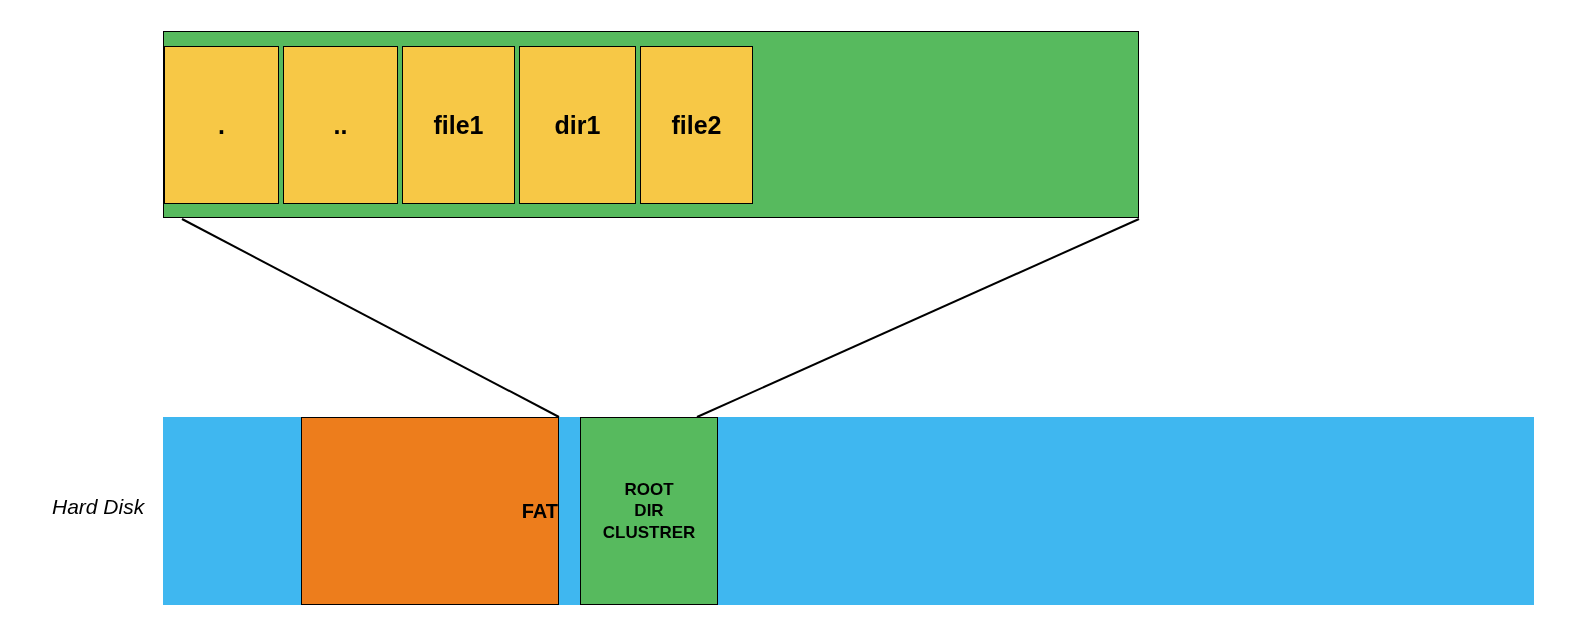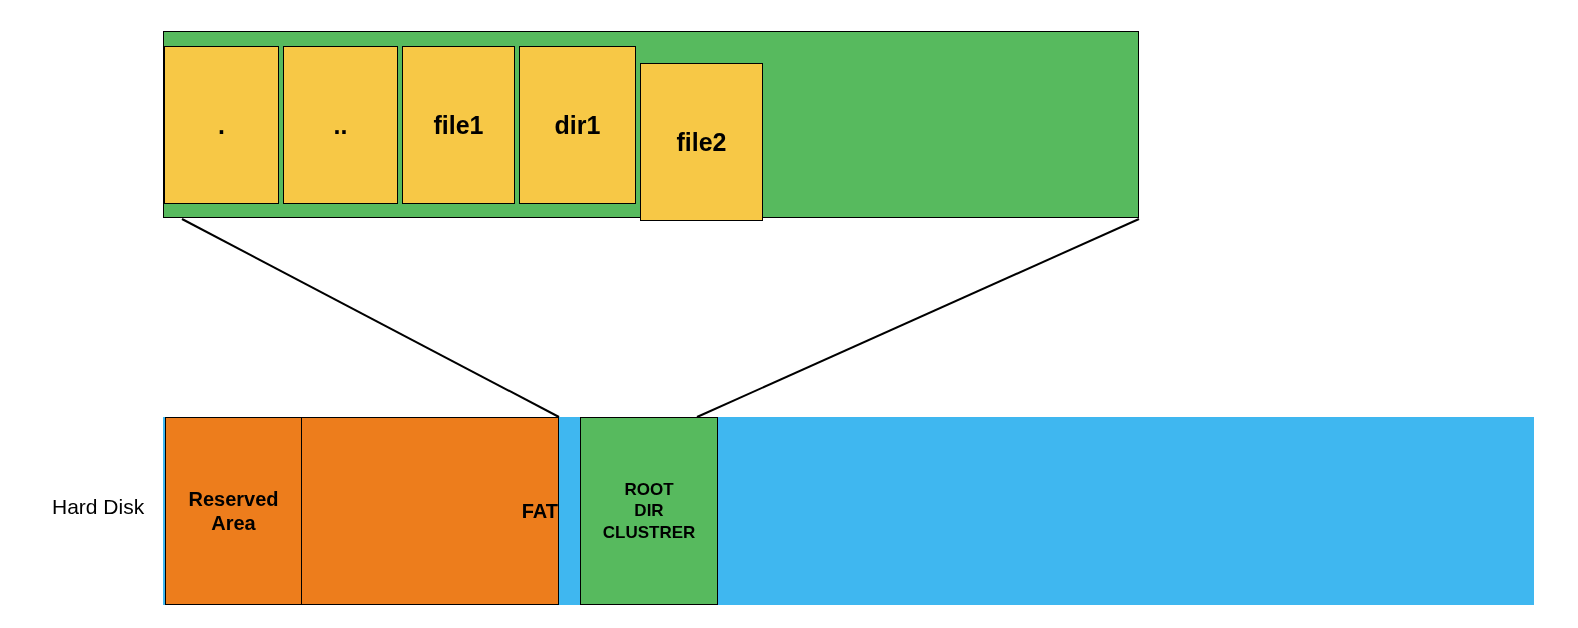--- a/index.html
+++ b/index.html
@@ -57,20 +57,21 @@
   }
 
   
   #disk-label {
     position: absolute;
     left: 52px;
     top: 495px;
     font-size: 21px;
     color: #000000;
     white-space: nowrap;
+    font-style: italic;
   }
   #disk-blue {
     position: absolute;
     left: 163px;
     top: 417px;
     width: 1371px;
     height: 188px;
     background: #3fb7f0;
   }
   .disk-region {
@@ -125,39 +126,33 @@
   </div>
 
   <div class="dir-entry" style="left:402px; width:113px;">
     <span class="entry-label">file1</span>
   </div>
 
   <div class="dir-entry" style="left:519px; width:117px;align-items:center;">
     <span class="entry-label">dir1</span>
   </div>
 
-  <div class="dir-entry" style="left:640px; width:123px;margin-top:17px;">
+  <div class="dir-entry" style="left:640px; width:113px;">
     <span class="entry-label">file2</span>
   </div>
 
   <svg id="connectors" viewBox="0 0 1578 628" xmlns="http://www.w3.org/2000/svg">
     <line x1="182" y1="219" x2="559" y2="417" stroke="#000000" stroke-width="2"></line>
     <line x1="1139" y1="219" x2="697" y2="417" stroke="#000000" stroke-width="2"></line>
   </svg>
 
   <div id="disk-label">Hard Disk</div>
 
   <div id="disk-blue"></div>
 
-  <div class="disk-region" id="region-reserved">
-    <div>
-      <span>Reserved</span><br>
-      <span>Area</span>
-    </div>
-  </div>
 
   <div class="disk-region" id="region-fat">
     <span>FAT</span>
   </div>
 
   <div class="disk-region" id="region-rootdir">
     <div>
       <span>ROOT</span><br>
       <span>DIR</span><br>
       <span>CLUSTRER</span>

